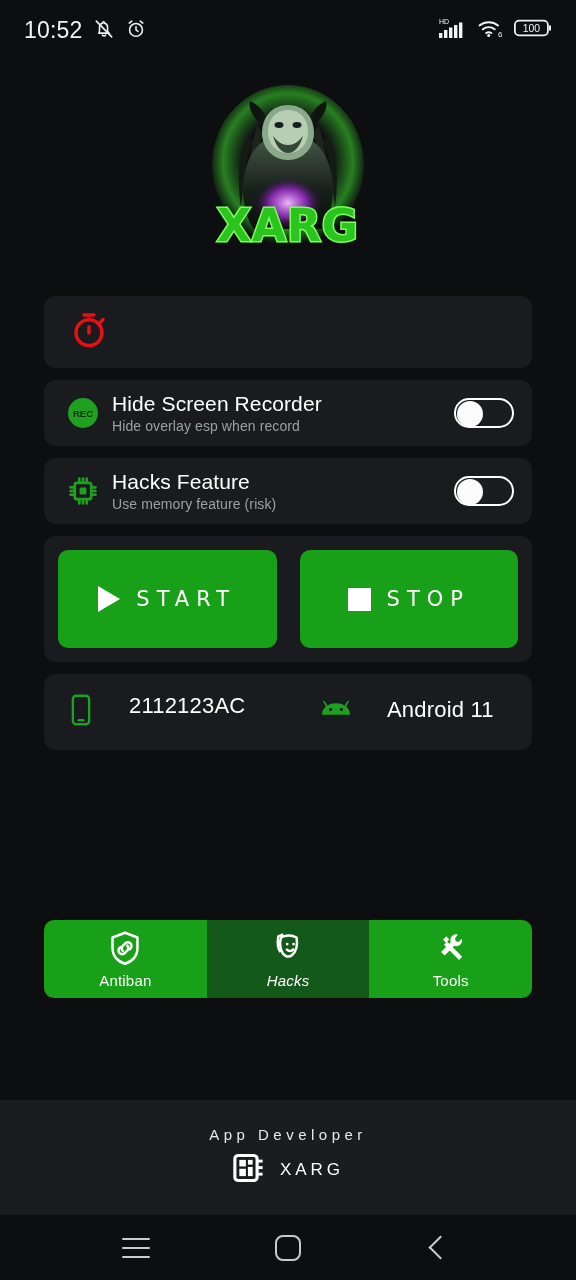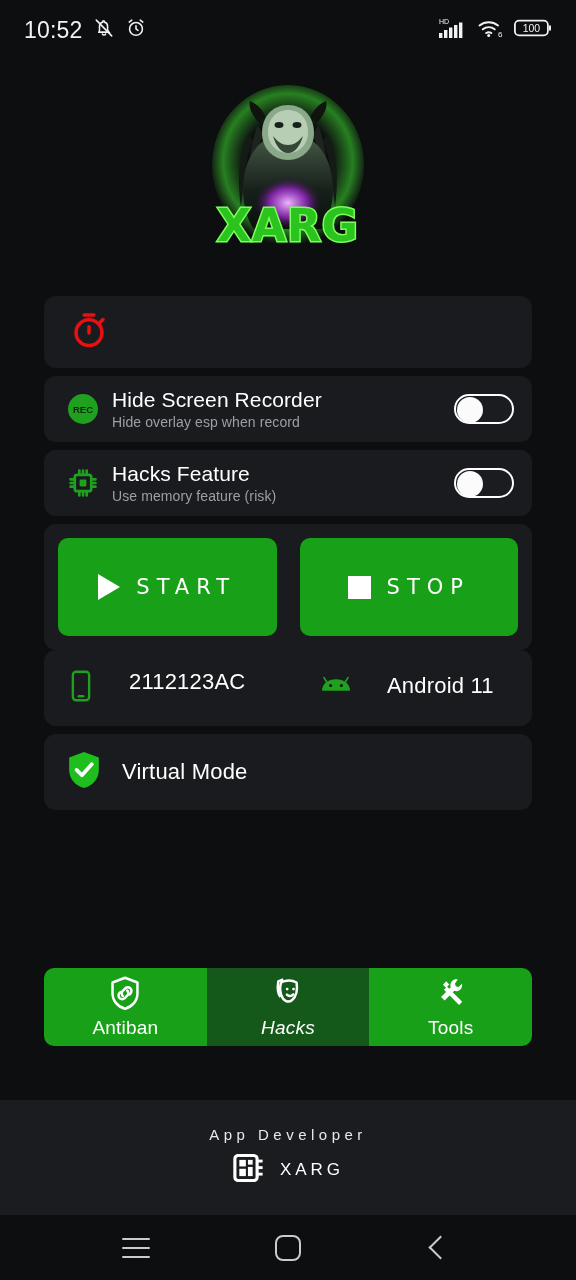--- a/index.html
+++ b/index.html
@@ -10,36 +10,36 @@
     overflow:hidden;
   }
   .phone { position:relative; width:576px; height:1280px; background:#0d0e10; }
 
   
   .statusbar {
     height:60px; display:flex; align-items:center;
     justify-content:space-between; padding:0 22px 0 24px;
     color:#f2f2f2;
   }
-  .sb-left { display:flex; align-items:flex-start; gap:10px; }
+  .sb-left { display:flex; align-items:flex-end; gap:10px; }
   .sb-time { font-size:23px; font-weight:400; letter-spacing:.2px; }
   .sb-right { display:flex; align-items:center; gap:9px; }
   .sb-ico { display:block; }
 
   
   .logo-wrap {
     height:210px; display:flex; align-items:center; justify-content:center;
     padding-top:6px;
   }
   .logo { position:relative; width:170px; height:175px; }
   .logo svg { display:block; }
 
   
   .card {
-    margin:0 44px; background:#191b1e; border-radius:12px;
+    margin:12px 44px; background:#191b1e; border-radius:12px;
   }
   .card + .card { margin-top:8px; }
 
   .timer-card { height:72px; display:flex; align-items:center; padding-left:24px; margin-top:26px; }
 
   .row-card { height:66px; display:flex; align-items:center; padding:0 18px 0 22px; }
   .row-icon { width:46px; flex:0 0 46px; display:flex; align-items:center; justify-content:flex-start; }
   .row-text { flex:1; min-width:0; }
   .row-title { color:#ffffff; font-size:21px; font-weight:400; line-height:1.15; letter-spacing:.1px; }
   .row-sub { color:#9aa0a6; font-size:14px; margin-top:2px; letter-spacing:.1px; }
@@ -81,21 +81,21 @@
   
   .bottomnav {
     margin:0 44px; height:78px; display:flex; border-radius:10px; overflow:hidden;
   }
   .navtab {
     flex:1; display:flex; flex-direction:column; align-items:center;
     justify-content:center; gap:2px; cursor:pointer; color:#ffffff;
     background:#18a018;
   }
   .navtab.dim { background:#15591a;font-style:italic; }
-  .navtab .nav-label { font-size:19px; letter-spacing:.2px; }
+  .navtab .nav-label { font-size:15px; letter-spacing:.2px; }
 
   
   .footer {
     position:absolute; left:0; right:0; bottom:65px; height:115px;
     background:#1a1c20; display:flex; flex-direction:column;
     align-items:center; justify-content:center; gap:8px;
   }
   .dev-label { color:#e8e8e8; font-size:15px; letter-spacing:4.5px; }
   .dev-row { display:flex; align-items:center; gap:14px; }
   .dev-name { color:#ffffff; font-size:17px; letter-spacing:4px; }
@@ -292,29 +292,20 @@
           <path d="M27.5 8.8 30 4.6" stroke="#1fa01f" stroke-width="1.7" stroke-linecap="round" fill="none"></path>
           <path d="M4 17.8c0-7.4 6.3-11.6 14-11.6s14 4.2 14 11.6z" fill="#1fa01f"></path>
           <circle cx="12.6" cy="12.4" r="1.5" fill="#0d0e10"></circle>
           <circle cx="23.4" cy="12.4" r="1.5" fill="#0d0e10"></circle>
         </svg>
       </span>
       <span class="dev-text">Android 11</span>
     </div>
   </div>
 
-  <div class="card vm-card">
-    <span>
-      <svg width="36" height="40" viewBox="0 0 24 27">
-        <path d="M12 1.4 22 5.1v8.4c0 6.1-4.2 10.5-10 12.2C6.2 24 2 19.6 2 13.5V5.1z" fill="#1fbe1f"></path>
-        <path d="M7 13.4l3.6 3.6L17.2 9.6" fill="none" stroke="#ffffff" stroke-width="2.5" stroke-linecap="round" stroke-linejoin="round"></path>
-      </svg>
-    </span>
-    <span class="dev-text">Virtual Mode</span>
-  </div>
 
   <div class="spacer"></div>
 
   <div class="bottomnav">
     <div class="navtab">
       <span>
         <svg width="34" height="36" viewBox="0 0 24 26" fill="none" stroke="#ffffff" stroke-width="1.8" stroke-linejoin="round">
           <path d="M12 2 21 5.4v7.8c0 5.6-3.8 9.7-9 11.2C6.8 22.9 3 18.8 3 13.2V5.4z"></path>
           <path d="M10.4 15.2a2.6 2.6 0 0 1 0-3.7l1.8-1.8a2.6 2.6 0 0 1 3.7 3.7l-.7.7" stroke-linecap="round"></path>
           <path d="M13.6 11.2a2.6 2.6 0 0 1 0 3.7l-1.8 1.8a2.6 2.6 0 0 1-3.7-3.7l.7-.7" stroke-linecap="round"></path>

